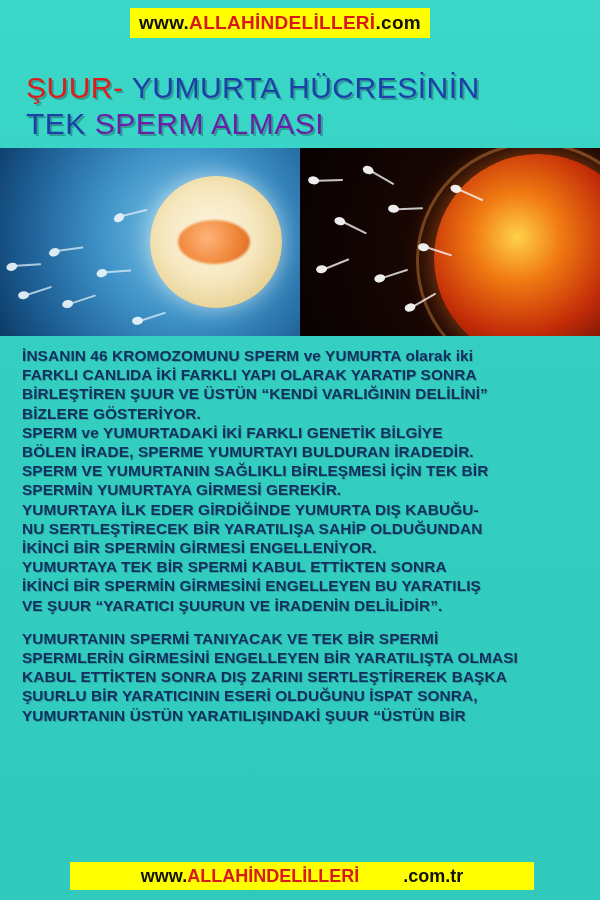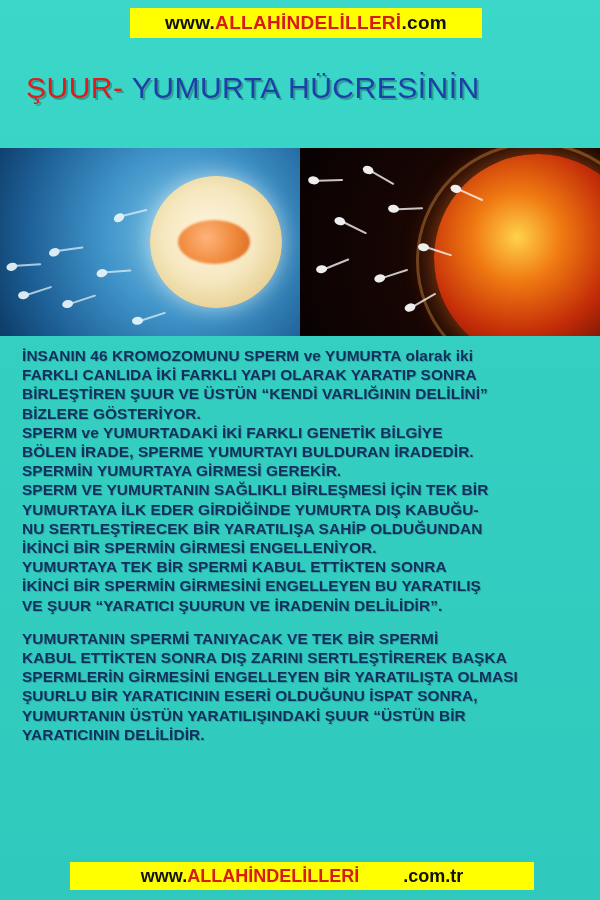--- a/index.html
+++ b/index.html
@@ -19,21 +19,21 @@
     height: 900px;
     background: linear-gradient(180deg, #3bd8c9 0%, #35cfc2 40%, #2fc9bd 100%);
     overflow: hidden;
   }
 
   
   .top-banner {
     position: absolute;
     left: 130px;
     top: 8px;
-    width: 352px;
+    width: 300px;
     height: 30px;
     background: #ffff00;
     display: flex;
     align-items: center;
     justify-content: center;
   }
   .top-banner-text {
     font-size: 19px;
     font-weight: bold;
     letter-spacing: 0.3px;
@@ -197,20 +197,23 @@
   <div class="top-banner">
     <div class="top-banner-text">
       <span class="tb-www">www.</span><span class="tb-mid">ALLAHİNDELİLLERİ</span><span class="tb-com">.com</span>
     </div>
   </div>
 
   <div class="title-block">
     <div class="title-line">
       <span class="t-red">ŞUUR-</span><span class="t-blue"> YUMURTA HÜCRESİNİN</span>
     </div>
+    <div class="title-line">
+      <span class="t-blue">TEK </span><span class="t-purple"> SPERM ALMASI</span>
+    </div>
   </div>
 
   <div class="image-strip">
 
     <div class="img-left">
       <div class="egg">
         <div class="egg-core"></div>
       </div>
       <div class="sperm" style="left:6px;  top:112px; transform:rotate(-14deg);">
           <span class="head"></span>
@@ -284,37 +287,36 @@
     </div>
   </div>
 
   <div class="body-text">
     <div class="para p-dark">İNSANIN  46 KROMOZOMUNU  SPERM ve YUMURTA olarak iki</div>
     <div class="para p-dark">FARKLI  CANLIDA İKİ  FARKLI  YAPI OLARAK  YARATIP SONRA</div>
     <div class="para p-dark">BİRLEŞTİREN ŞUUR  VE  ÜSTÜN “KENDİ  VARLIĞININ  DELİLİNİ”</div>
     <div class="para p-dark">BİZLERE GÖSTERİYOR.</div>
     <div class="para p-dark">SPERM ve YUMURTADAKİ  İKİ FARKLI  GENETİK  BİLGİYE</div>
     <div class="para p-dark"> BÖLEN  İRADE, SPERME  YUMURTAYI  BULDURAN  İRADEDİR.</div>
+    <div class="para p-dark">SPERM VE YUMURTANIN  SAĞLIKLI  BİRLEŞMESİ İÇİN  TEK BİR</div>
     <div class="para p-dark">SPERMİN  YUMURTAYA GİRMESİ  GEREKİR.</div>
-    <div class="para p-dark">SPERM VE YUMURTANIN  SAĞLIKLI  BİRLEŞMESİ İÇİN  TEK BİR</div>
     <div class="para p-dark">YUMURTAYA  İLK  EDER  GİRDİĞİNDE   YUMURTA  DIŞ KABUĞU-</div>
     <div class="para p-dark">NU  SERTLEŞTİRECEK  BİR  YARATILIŞA  SAHİP  OLDUĞUNDAN</div>
     <div class="para p-dark">İKİNCİ BİR SPERMİN GİRMESİ  ENGELLENİYOR.</div>
     <div class="para p-dark">YUMURTAYA  TEK  BİR  SPERMİ  KABUL ETTİKTEN SONRA</div>
     <div class="para p-dark"> İKİNCİ  BİR SPERMİN  GİRMESİNİ  ENGELLEYEN   BU  YARATILIŞ</div>
     <div class="para p-dark">VE ŞUUR  “YARATICI  ŞUURUN  VE  İRADENİN  DELİLİDİR”.</div>
 
     <div class="p-gap"></div>
 
     <div class="para p-dark">YUMURTANIN  SPERMİ  TANIYACAK  VE  TEK  BİR  SPERMİ</div>
+    <div class="para p-dark">SPERMLERİN GİRMESİNİ  ENGELLEYEN  BİR  YARATILIŞTA  OLMASI</div>
     <div class="para p-dark">KABUL ETTİKTEN SONRA  DIŞ ZARINI  SERTLEŞTİREREK  BAŞKA</div>
-    <div class="para p-dark">SPERMLERİN GİRMESİNİ  ENGELLEYEN  BİR  YARATILIŞTA  OLMASI</div>
     <div class="para p-dark">ŞUURLU  BİR  YARATICININ  ESERİ  OLDUĞUNU İSPAT SONRA,</div>
     <div class="para p-dark">YUMURTANIN  ÜSTÜN  YARATILIŞINDAKİ  ŞUUR “ÜSTÜN  BİR</div>
-    <div class="para p-dark">YARATICININ  DELİLİDİR.</div>
   </div>
 
   <div class="bottom-banner">
     <div class="bottom-banner-text">
       <span class="bb-www">www.</span><span class="bb-mid">ALLAHİNDELİLLERİ</span><span class="bb-com">.com.tr</span>
     </div>
   </div>
 
 </div>
 

